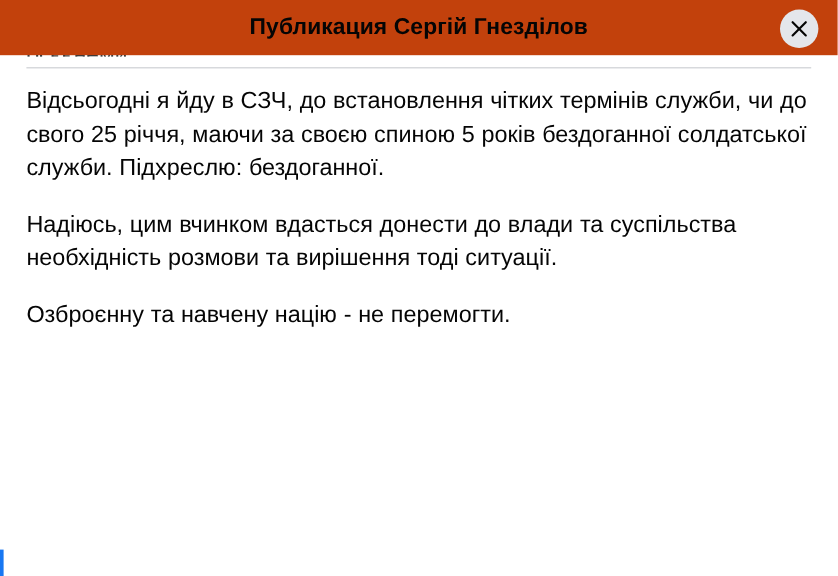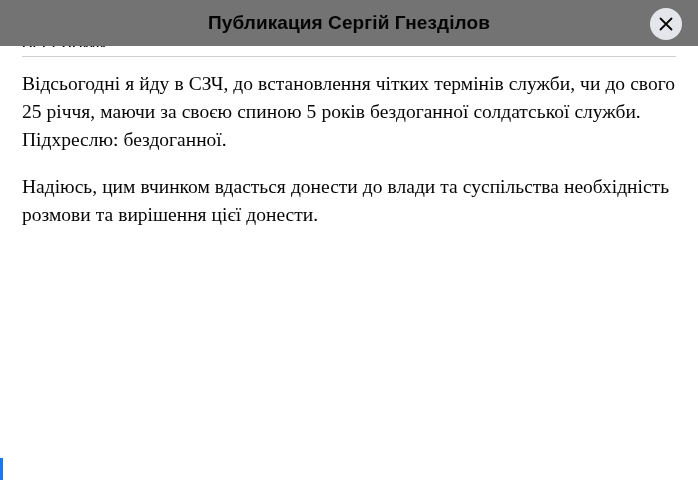--- a/index.html
+++ b/index.html
@@ -24,21 +24,21 @@
     display: flex;
     flex-direction: column;
   }
   .modal-header {
     position: relative;
     height: 46px;
     flex: 0 0 46px;
     display: flex;
     align-items: center;
     justify-content: center;
-    background: #737373;
+    background: #c2410c;
   }
   .modal-title {
     font-size: 19px;
     font-weight: bold;
     color: #050505;
     letter-spacing: 0.1px;
     text-align: center;
   }
   .close-button {
     position: absolute;
@@ -85,21 +85,20 @@
   }
   .post-body {
     margin-top: 8px;
   }
   .para {
     font-size: 19.5px;
     line-height: 28px;
     color: #050505;
     margin: 0 0 19px 0;
     word-spacing: 0.2px;
-    font-family: Liberation Serif, serif;
   }
   .scroll-indicator {
     position: absolute;
     left: 0;
     bottom: 0;
     width: 3px;
     height: 22px;
     background: #1877f2;
   }
 </style>
@@ -119,18 +118,19 @@
     </button>
   </div>
 
   <div class="content-scroll">
 
     <div class="clipped-line">осєєнеми</div>
     <div class="divider"></div>
 
     <div class="post-body">
       <p class="para">Відсьогодні я йду в СЗЧ, до встановлення чітких термінів служби, чи до свого 25 річчя, маючи за своєю спиною 5 років бездоганної солдатської служби. Підхреслю: бездоганної.</p>
-      <p class="para">Надіюсь, цим вчинком вдасться донести до влади та суспільства необхідність розмови та вирішення цієї донести.</p>
+      <p class="para">Надіюсь, цим вчинком вдасться донести до влади та суспільства необхідність розмови та вирішення тоді ситуації.</p>
+      <p class="para">Озброєнну та навчену націю - не перемогти.</p>
     </div>
 
     <div class="scroll-indicator"></div>
   </div>
 </div>
 
 </body></html>

